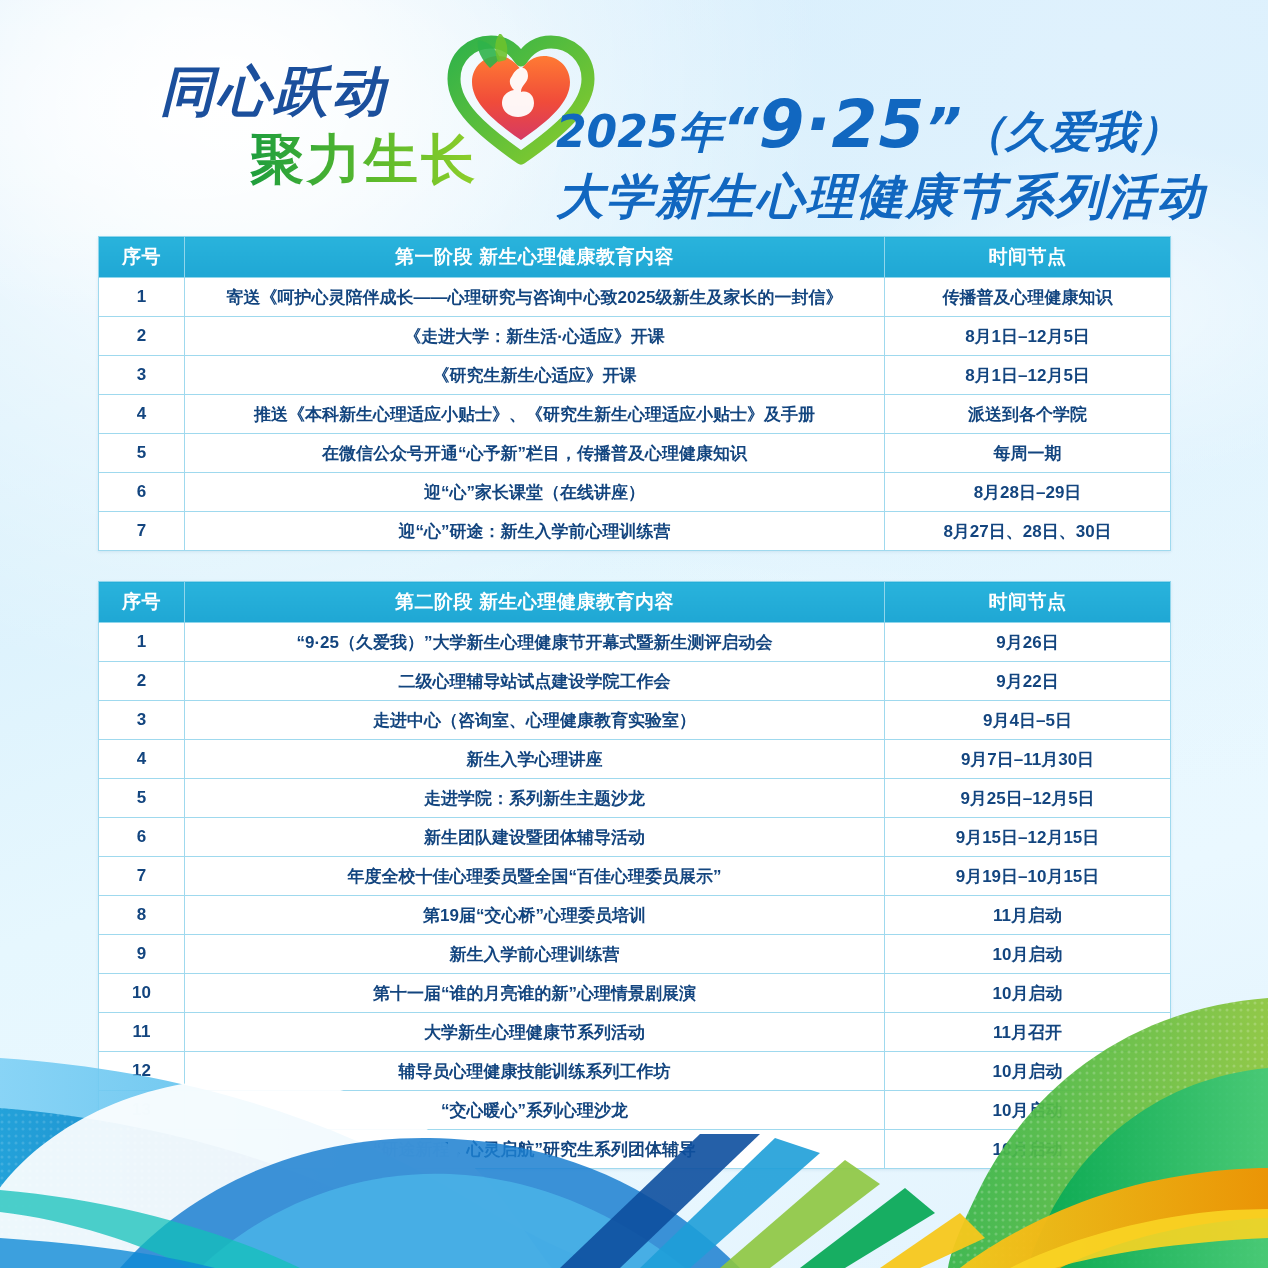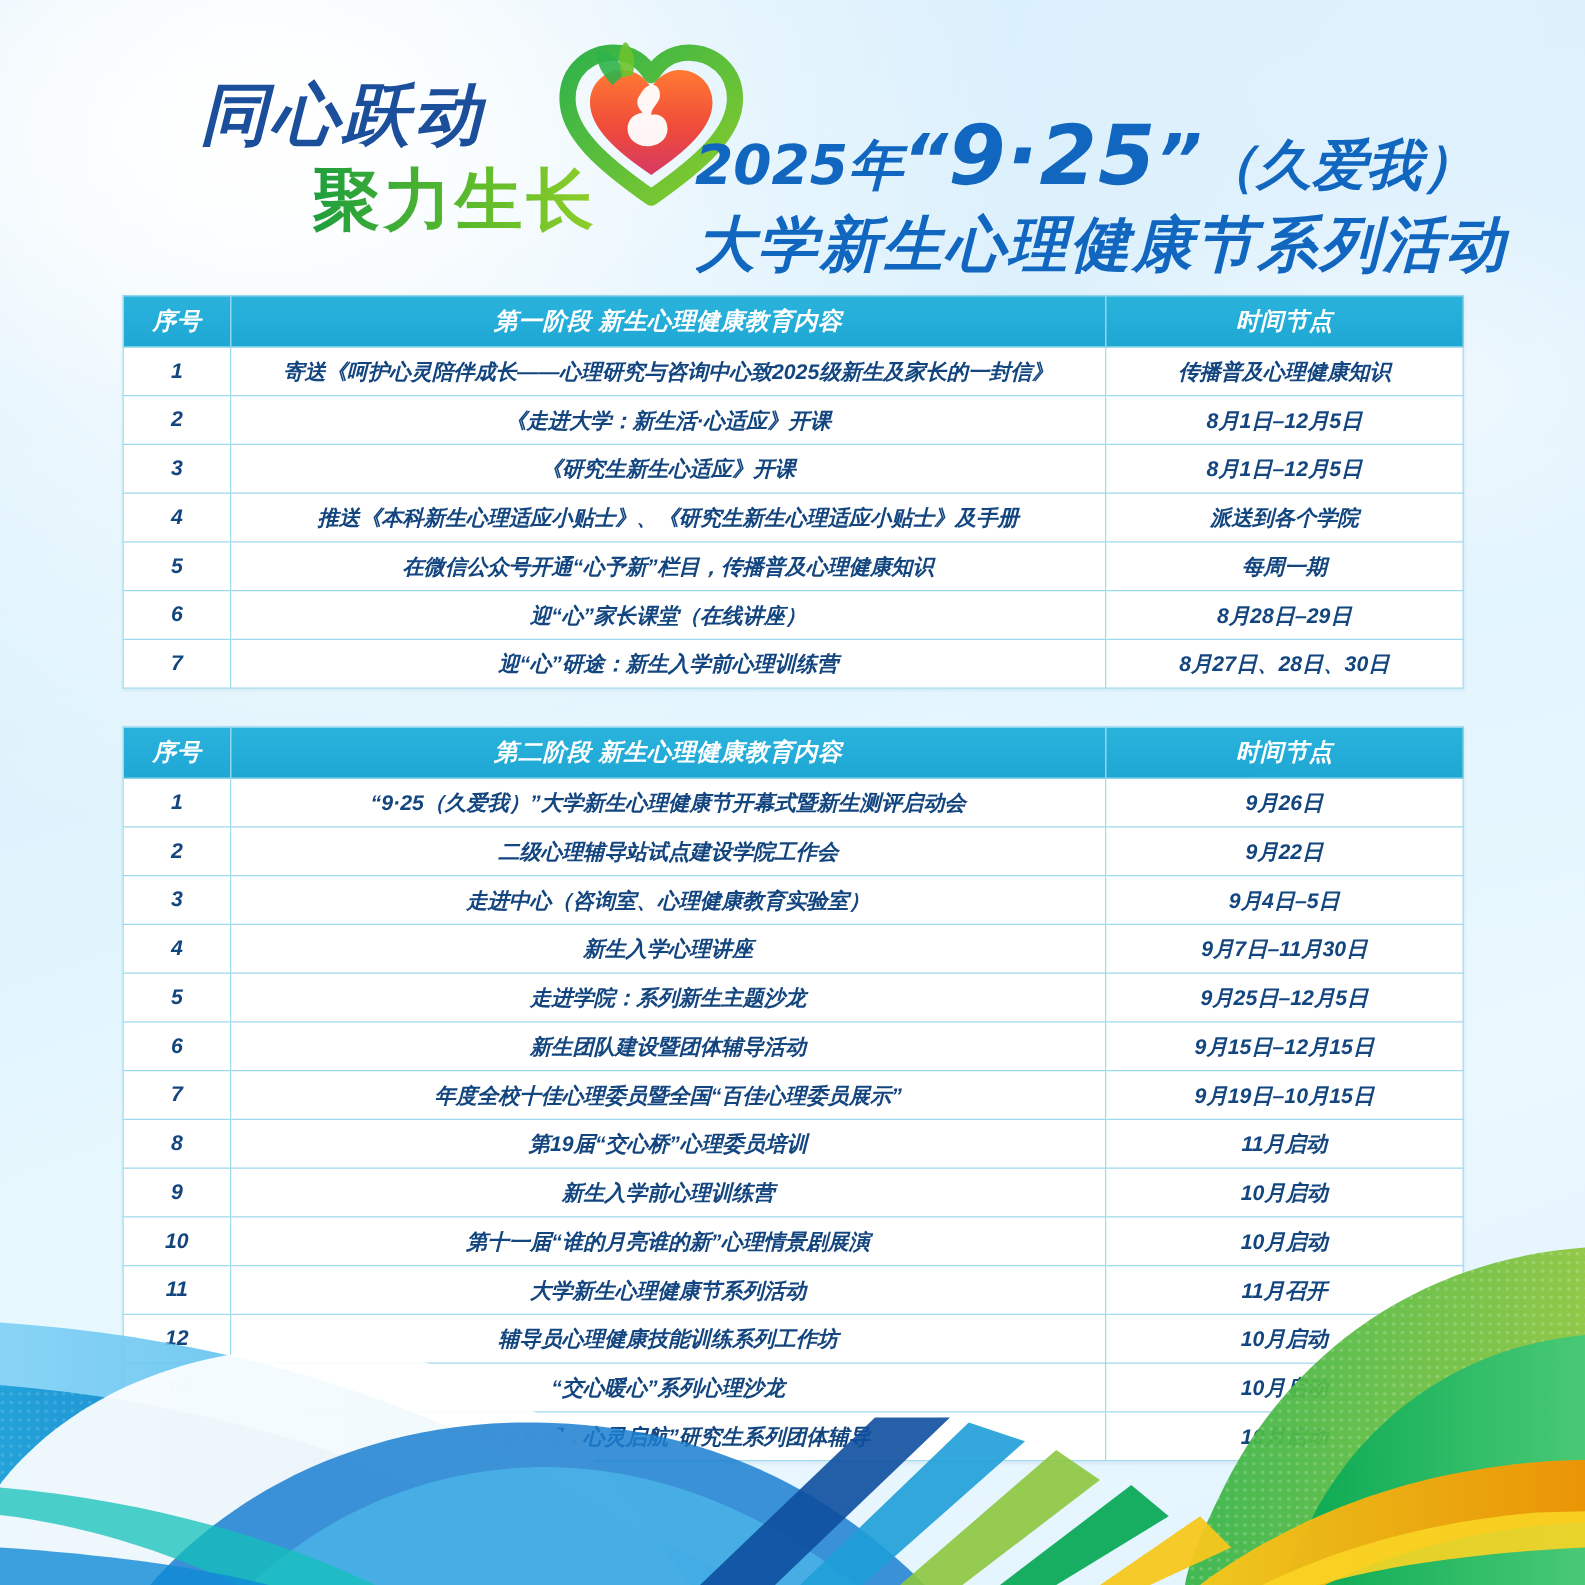--- a/index.html
+++ b/index.html
@@ -134,21 +134,20 @@
     position: relative;
     margin: 0 auto;
     width: 1072px;
   }
   table.sched {
     width: 1072px;
     border-collapse: collapse;
     table-layout: fixed;
     background: rgba(255,255,255,0.92);
     box-shadow: 0 1px 3px rgba(20,80,140,.10);
-    font-style: italic;
   }
   table.sched + table.sched {
     margin-top: 30px;
   }
   table.sched th {
     background: linear-gradient(180deg, #29b3dc 0%, #1fa7d4 100%);
     color: #ffffff;
     font-size: 19px;
     font-weight: bold;
     height: 38px;

